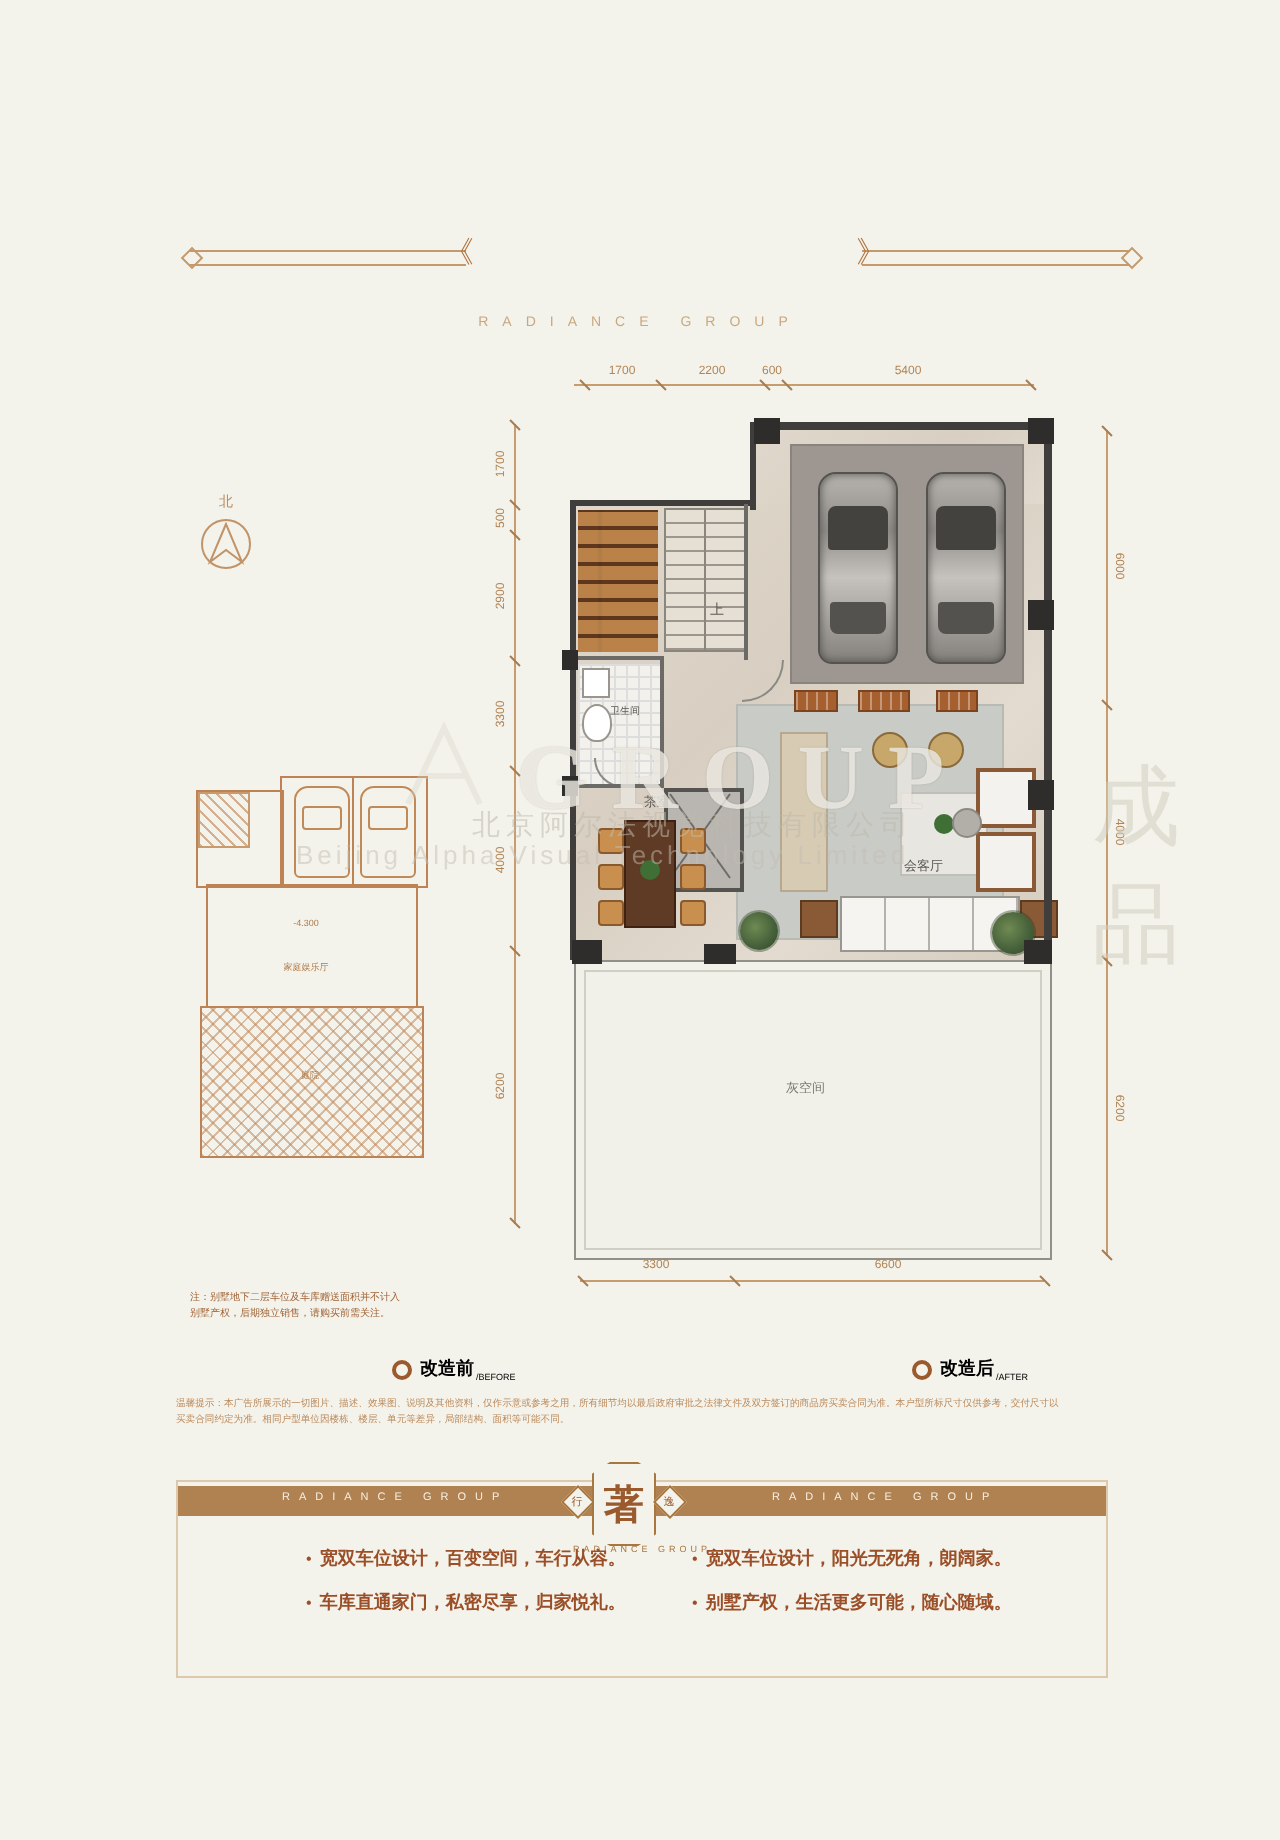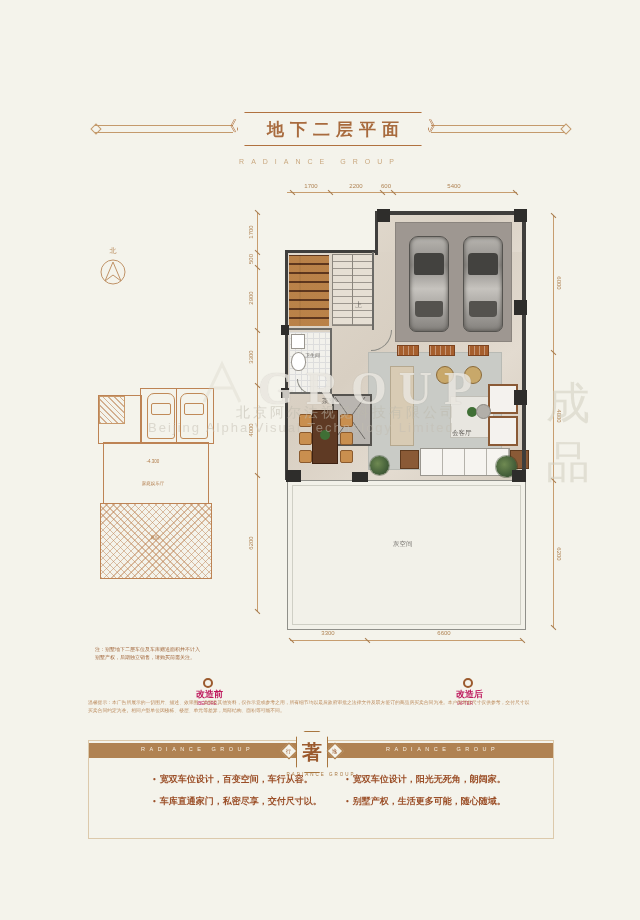--- a/index.html
+++ b/index.html
@@ -40,21 +40,21 @@
   .arc{position:absolute;border:1px solid #8a8a84;border-top:none;border-right:none;border-radius:0 0 0 100%;}
   
   .bp{position:absolute;border:1.5px solid #bd8354;}
   .bp-car{position:absolute;width:26px;height:44px;border:1px solid #c08a58;border-radius:7px 7px 3px 3px;}
   .bp-car::before{content:"";position:absolute;left:3px;right:3px;top:9px;height:10px;border:1px solid #c08a58;border-radius:2px;}
   .bp-label{position:absolute;font-size:4.5px;color:#b07a48;white-space:nowrap;transform:translateX(-50%);}
   .hatch{background-image:repeating-linear-gradient(45deg,rgba(189,131,84,.5) 0 1px,transparent 1px 5px),
     repeating-linear-gradient(-45deg,rgba(189,131,84,.5) 0 1px,transparent 1px 5px);}
   .hatch2{background-image:repeating-linear-gradient(45deg,rgba(189,131,84,.6) 0 1px,transparent 1px 4px);}
   
-  .legend{position:absolute;display:flex;align-items:flex-start;color:#be185d;flex-direction:column;}
+  .legend{position:absolute;display:flex;align-items:flex-end;color:#000000;}
   .legend-dot{width:6px;height:6px;border:2px solid #9b5a2e;border-radius:50%;margin-right:4px;align-self:center;}
   .legend-cn{font-size:9px;font-weight:bold;font-family:"Liberation Serif",serif;}
   .legend-en{font-size:4.5px;margin-left:1px;}
   .note{position:absolute;font-size:5px;line-height:8px;color:#a06336;}
   .disclaimer{position:absolute;font-size:4.8px;line-height:7.5px;color:#bb8a5c;}
   
   .feat-box{position:absolute;left:88px;top:740px;width:464px;height:97px;border:1px solid #dcc9ab;}
   .feat-bar{position:absolute;left:0;top:2px;width:100%;height:15px;background:#b08252;}
   .bar-text{position:absolute;top:5px;font-size:5.5px;letter-spacing:4.5px;color:#f6efe3;white-space:nowrap;}
   .badge-core{position:absolute;left:207px;top:-10px;width:30px;height:40px;background:#f4f3eb;border:1.5px solid #a8763f;
@@ -82,23 +82,20 @@
 <body>
 
 <div class="page">
 
   <div class="deco-line" style="left:95px;width:138px;"></div>
   <div class="deco-line" style="left:431px;width:134px;"></div>
   <div class="deco-diamond" style="left:92px;"></div>
   <div class="deco-diamond" style="left:562px;"></div>
   <span class="chev" style="left:222px;">《</span>
   <span class="chev" style="left:428px;">》</span>
-  <div class="title-box">
-    <span class="title-text">地下二层平面</span>
-  </div>
   <div class="subtitle">RADIANCE GROUP</div>
 
   <div class="abs" style="left:98px;top:246px;width:30px;height:42px;">
     <div style="text-align:center;font-size:7px;color:#b98b5c;">北</div>
     <svg width="30" height="32" viewBox="0 0 30 32">
       <circle cx="15" cy="16" r="12" fill="none" stroke="#c09368" stroke-width="1"></circle>
       <path d="M15 6 L7 25 L15 19 L23 25 Z" fill="none" stroke="#c09368" stroke-width="1"></path>
     </svg>
   </div>
 
@@ -292,18 +289,18 @@
     <div class="badge-core">
       <span>著</span>
     </div>
     <div class="badge-side" style="left:240px;">
       <span>逸</span>
     </div>
     <span class="badge-chev" style="left:254px;">》</span>
     <div class="badge-sub">RADIANCE GROUP</div>
     <div class="feature" style="left:64px;top:32px;">宽双车位设计，百变空间，车行从容。</div>
     <div class="feature" style="left:257px;top:32px;">宽双车位设计，阳光无死角，朗阔家。</div>
-    <div class="feature" style="left:64px;top:54px;">车库直通家门，私密尽享，交付尺寸以。</div>
+    <div class="feature" style="left:64px;top:54px;">车库直通家门，私密尽享，归家悦礼。</div>
     <div class="feature" style="left:257px;top:54px;">别墅产权，生活更多可能，随心随域。</div>
   </div>
 
 
 </div>
 
 </body></html>

